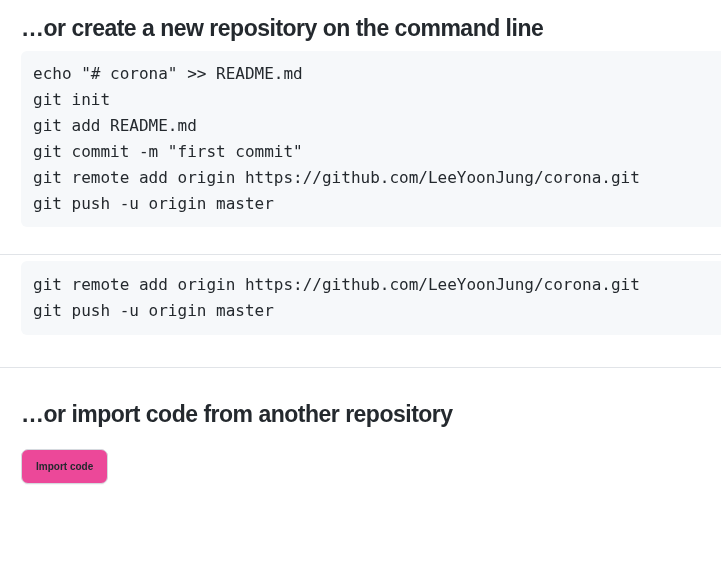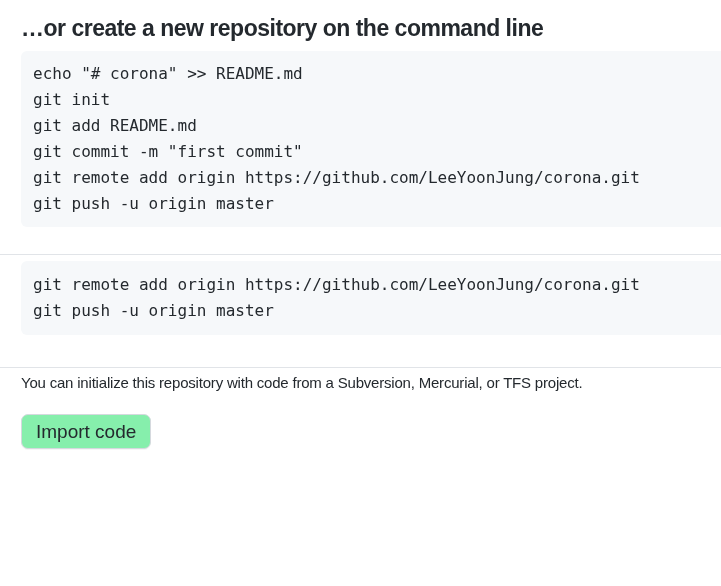--- a/index.html
+++ b/index.html
@@ -58,27 +58,27 @@
     letter-spacing: -0.2px;
     color: #24292e;
   }
   .import-code-button {
     display: inline-block;
     margin-top: 20px;
     margin-left: 21px;
     height: 33px;
     line-height: 31px;
     padding: 0 14px;
-    background: #86efac;
+    background: #ec4899;
     border: 1px solid #d5d9de;
     border-radius: 7px;
     box-shadow: 0 1px 0 rgba(27,31,35,0.04);
     font-family: "Liberation Sans", "DejaVu Sans", sans-serif;
-    font-size: 19px;
-    font-weight: 400;
+    font-size: 10px;
+    font-weight: 700;
     color: #24292e;
     cursor: pointer;
   }
 </style>
 </head>
 <body>
 
 <div class="page">
 
   <h2 class="section-heading heading-create">…or create a new repository on the command line</h2>
@@ -95,18 +95,18 @@
   <hr class="section-divider divider-1">
 
 
   <div class="code-block code-block-push">
     <div class="code-line">git remote add origin https://github.com/LeeYoonJung/corona.git</div>
     <div class="code-line">git push -u origin master</div>
   </div>
 
   <hr class="section-divider divider-2">
 
+  <h2 class="section-heading heading-import">…or import code from another repository</h2>
 
-  <p class="import-description">You can initialize this repository with code from a Subversion, Mercurial, or TFS project.</p>
 
   <button class="import-code-button" type="button">Import code</button>
 
 </div>
 
 </body></html>

